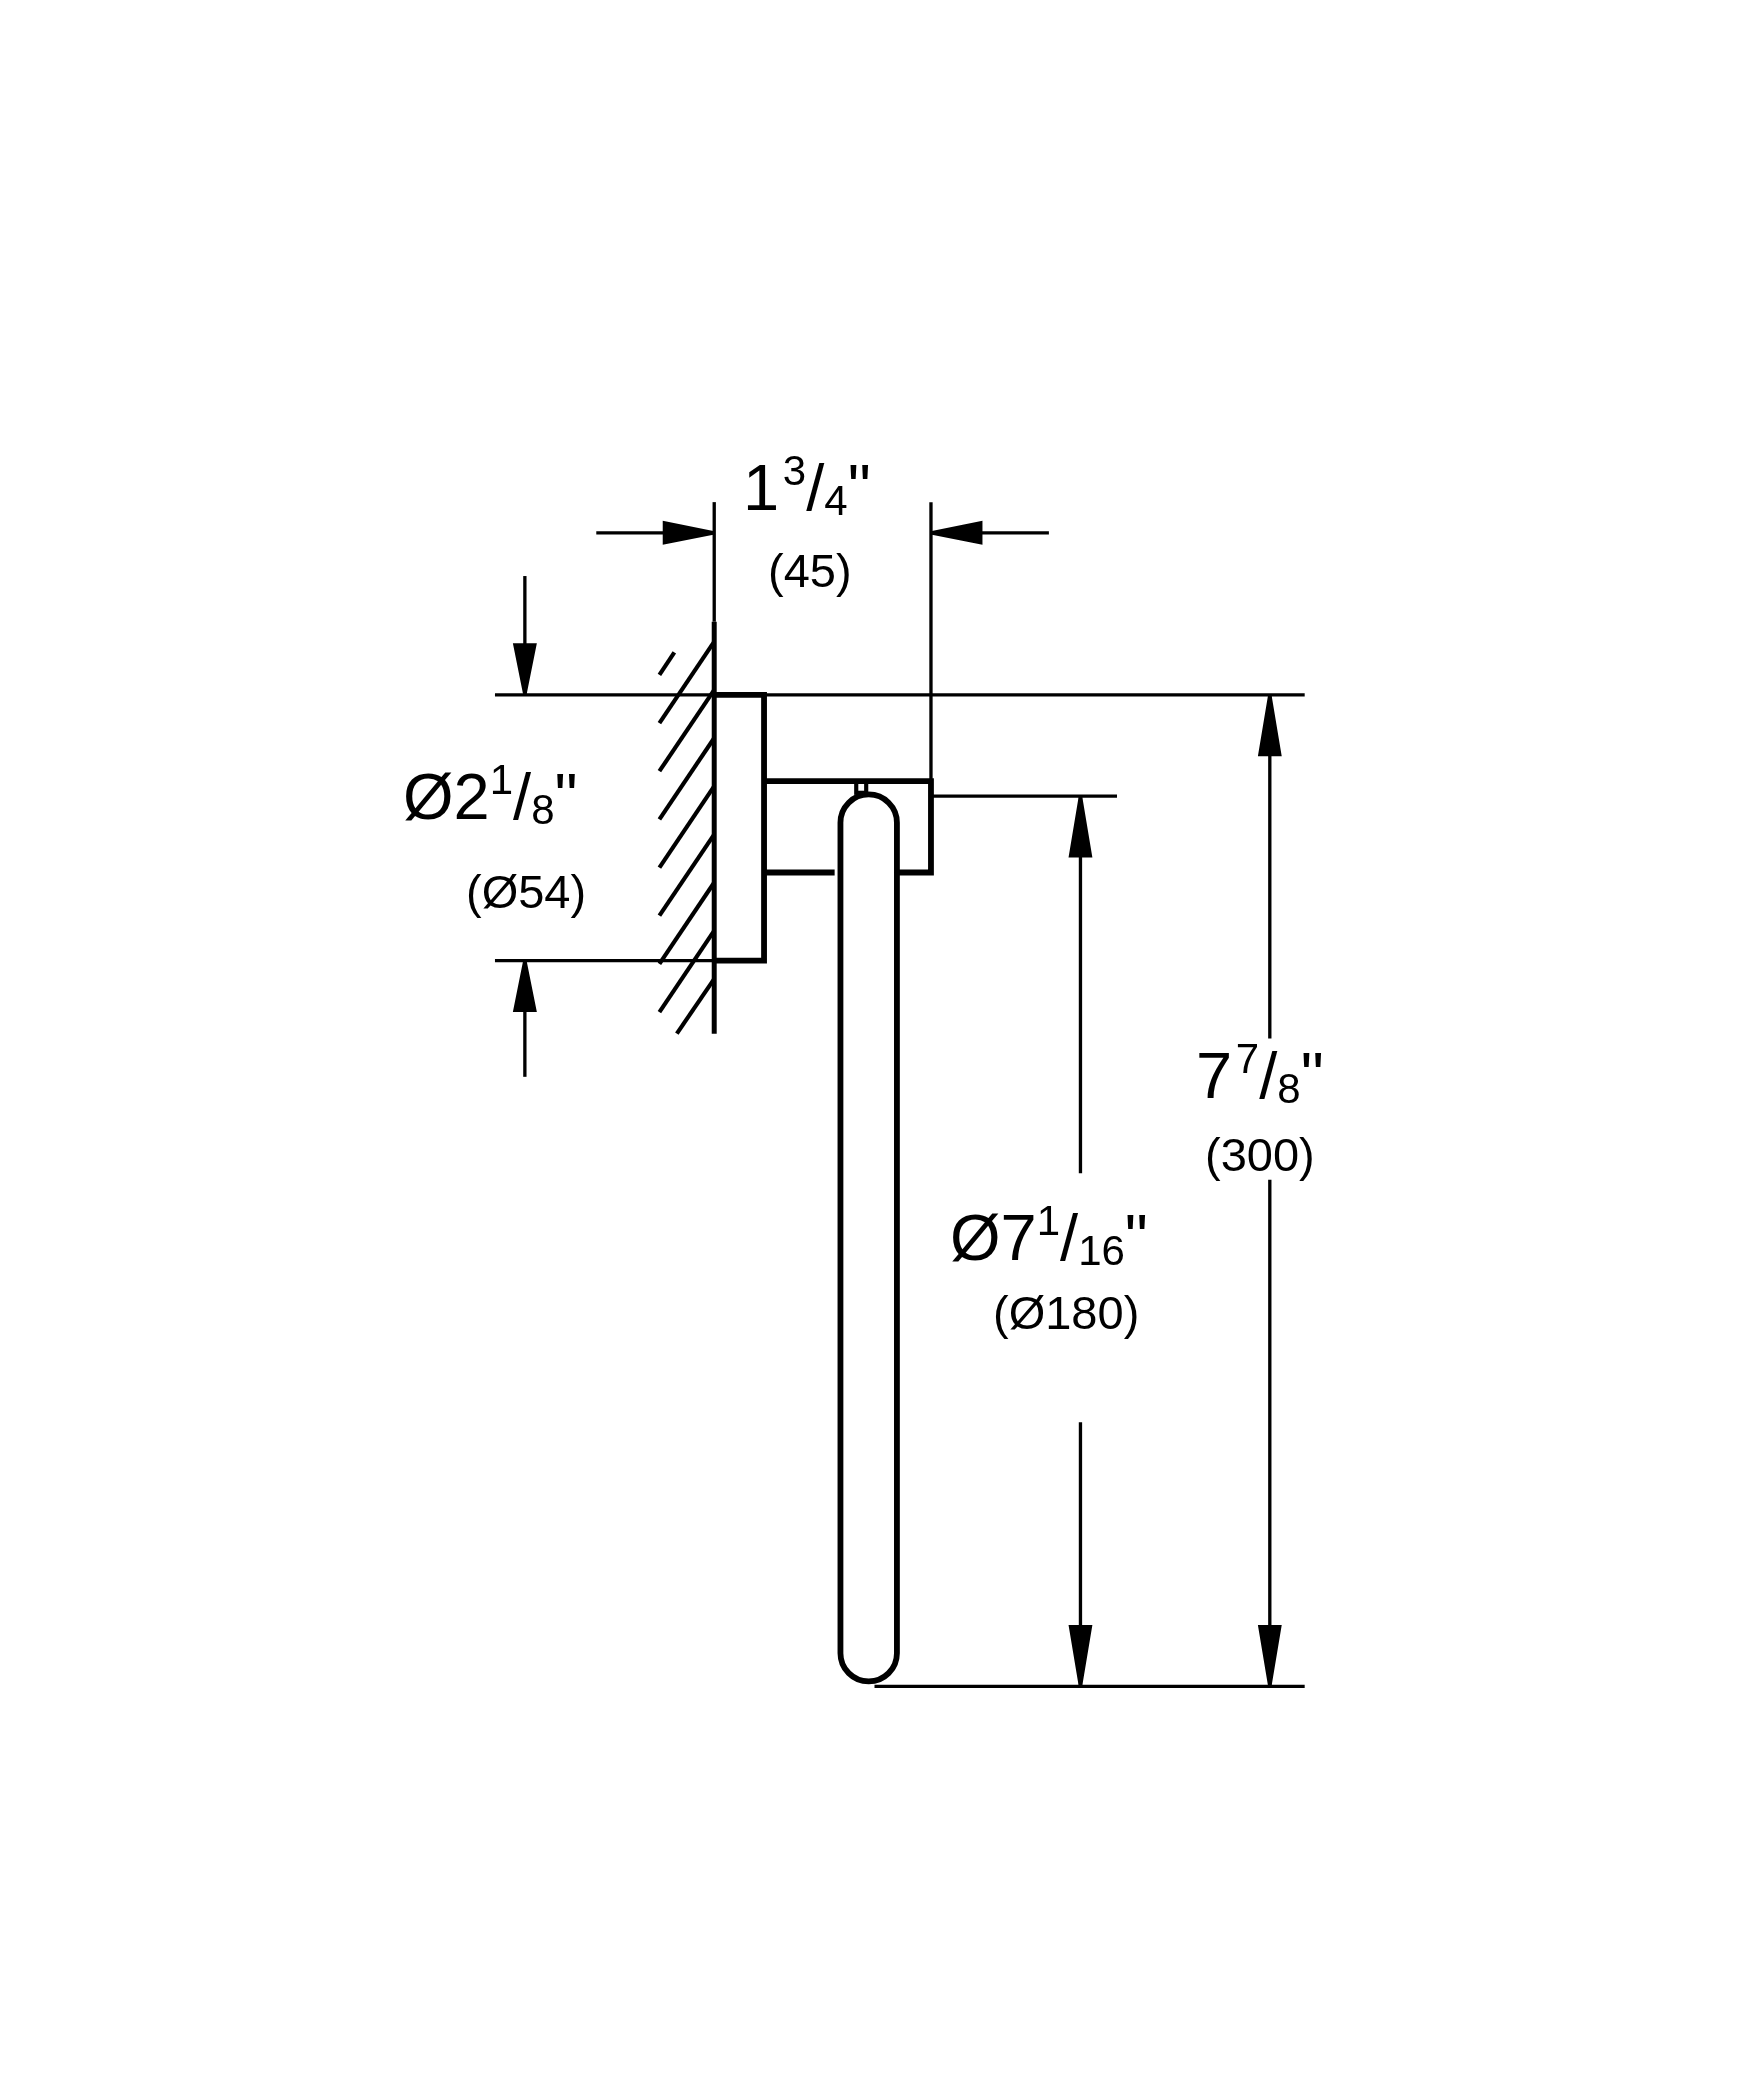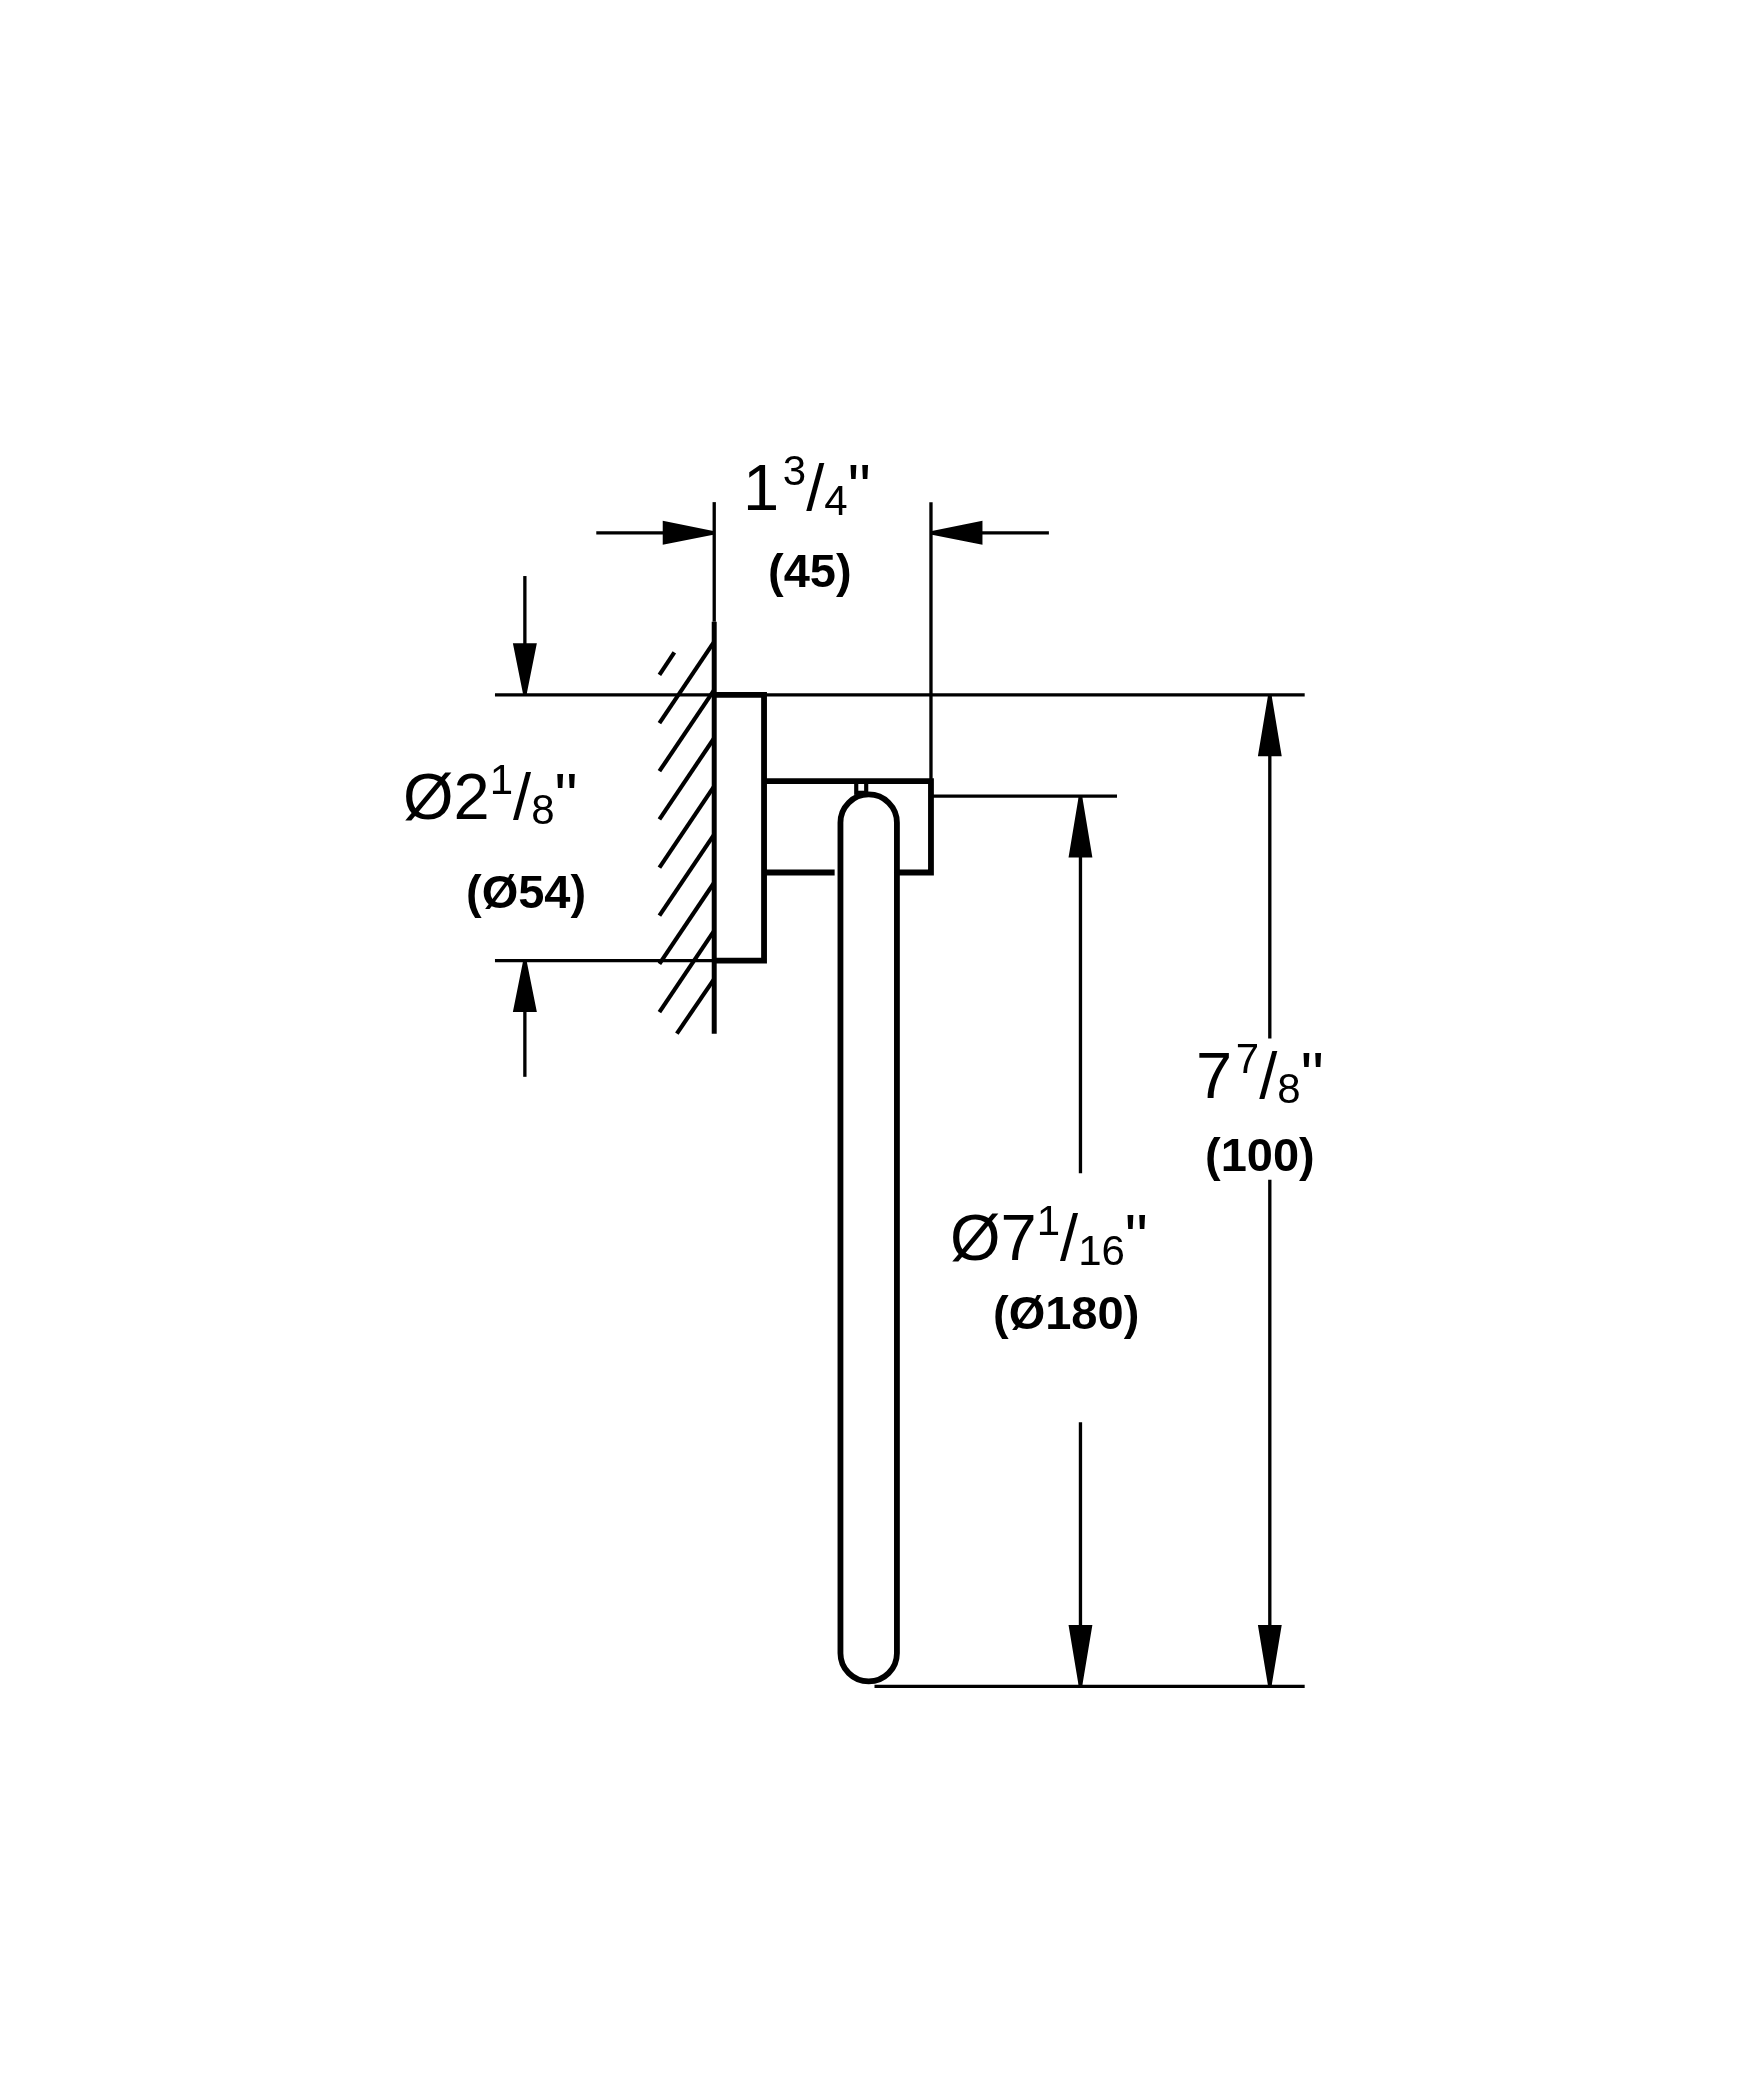--- a/index.html
+++ b/index.html
@@ -3,21 +3,21 @@
 <meta charset="utf-8">
 <style>
   html, body { margin: 0; padding: 0; background: #ffffff; }
   body { width: 1749px; height: 2098px; position: relative; overflow: hidden; font-family: "Liberation Sans", sans-serif; }
   #drawing { position: absolute; left: 0; top: 0; width: 1749px; height: 2098px; }
   .lbl { position: absolute; color: #000; font-family: "Liberation Sans", sans-serif; white-space: nowrap; line-height: 1; }
   .main { font-size: 65px; }
   .sup { font-size: 42px; position: relative; top: -25px; }
   .sub { font-size: 42px; position: relative; top: 5px; }
   .slash { font-size: 65px; }
-  .metric { font-size: 47px; font-weight: bold; }
+  .metric { font-size: 47px; }
 </style>
 </head>
 <body>
 
 <svg id="drawing" viewBox="0 0 2106 2525" xmlns="http://www.w3.org/2000/svg">
   <defs>
     <marker id="arrow" viewBox="0 0 10 40" refX="10" refY="20" markerWidth="10" markerHeight="40" orient="auto" markerUnits="userSpaceOnUse">
     </marker>
   </defs>
 
@@ -98,14 +98,14 @@
 
 <div class="lbl" style="left:950px; top:1205px;">
   <span class="main">Ø7</span><span class="sup">1</span><span class="slash">/</span><span class="sub">16</span><span class="main">"</span>
 </div>
 <div class="lbl metric" style="left:993px; top:1289px;">(Ø180)</div>
 
 <div class="lbl" style="left:1196px; top:1043px;">
   <span class="main">7</span>
   <span class="sup">7</span><span class="slash">/</span><span class="sub">8</span><span class="main">"</span>
 </div>
-<div class="lbl metric" style="left:1205px; top:1131px;">(100)</div>
+<div class="lbl metric" style="left:1205px; top:1131px;">(300)</div>
 
 
 </body></html>

